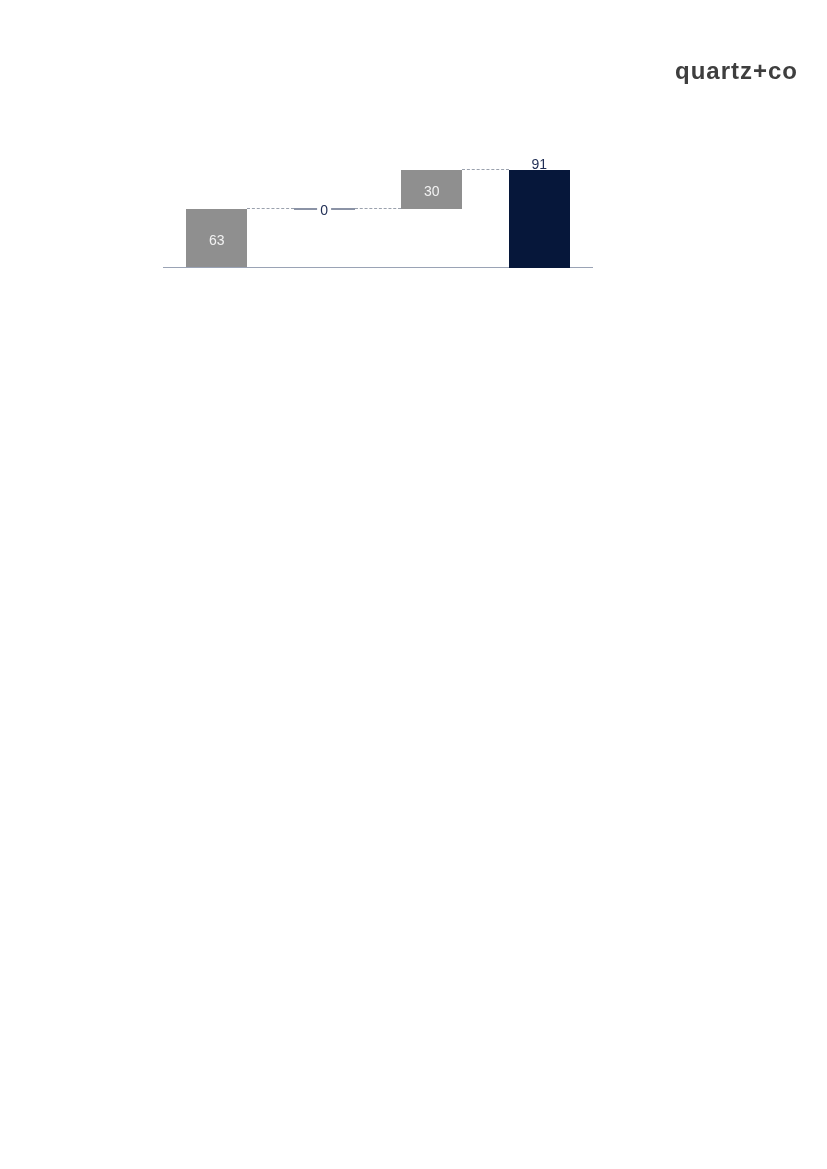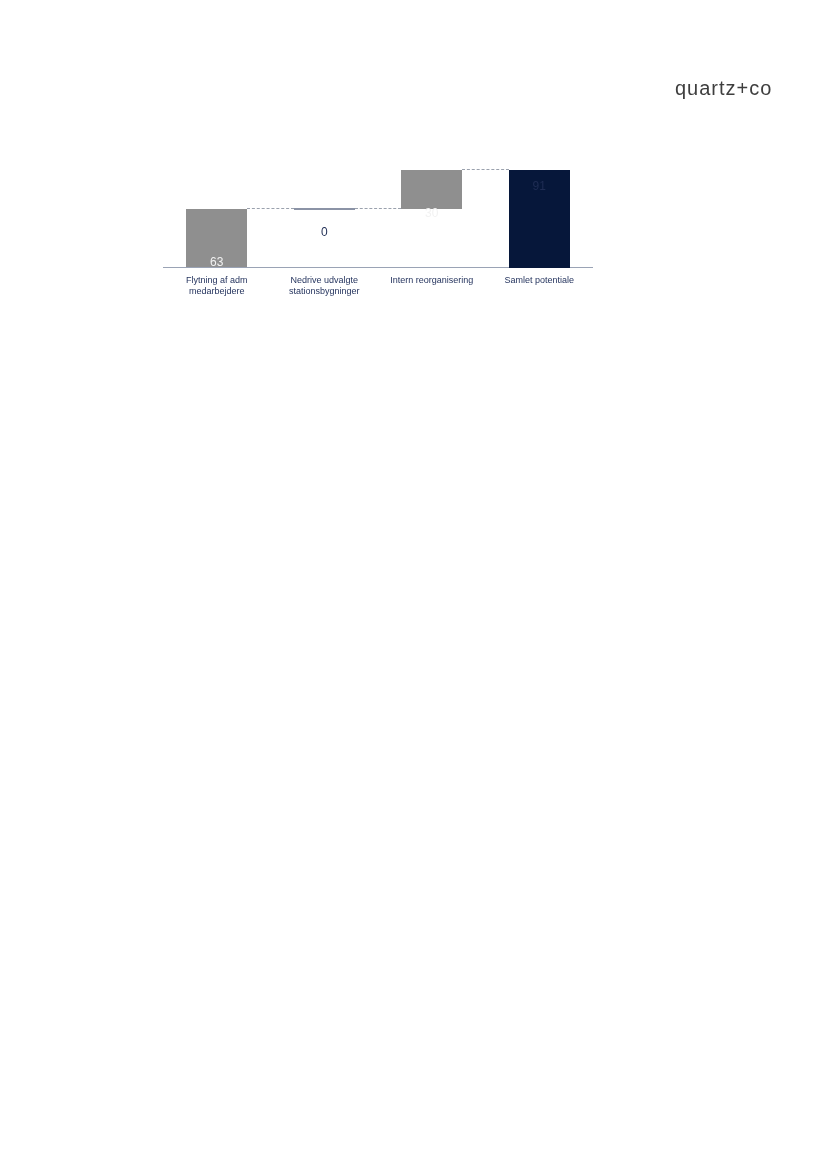--- a/index.html
+++ b/index.html
@@ -5,37 +5,37 @@
   * { margin:0; padding:0; box-sizing:border-box; }
   html,body { background:#ffffff; }
   body {
     font-family: "Liberation Sans", sans-serif;
     width:827px; height:1169px; position:relative; overflow:hidden;
   }
   .page { position:absolute; left:0; top:0; width:827px; height:1169px; background:var(--c-page,#fff); }
 
   .logo {
     position:absolute; left:675px; top:57px;
-    font-size:20px; font-weight:400; letter-spacing:1px;
-    color:var(--c-logo,#3e3e3e); white-space:nowrap;margin-top:20px;
+    font-size:24px; font-weight:700; letter-spacing:1px;
+    color:var(--c-logo,#3e3e3e); white-space:nowrap;
   }
 
   .chart { position:absolute; left:163px; top:145px; width:430px; height:160px; }
   .chart-plot { position:absolute; left:0; top:0; width:430px; height:123px; }
   .axis { position:absolute; left:0; top:122px; width:430px; height:1px; background:var(--c-axis,#9aa3b5); }
 
   .wbar { position:absolute; }
   .wbar.step  { background:var(--c-step,#8f8f8f); }
   .wbar.total { background:var(--c-total,#06173a); }
 
   .zero-line { position:absolute; height:2px; background:var(--c-zeroline,#8b93a6); }
 
   .connector { position:absolute; height:0; border-top:1px dashed var(--c-conn,#9aa1ad); }
 
-  .val-label { position:absolute; font-size:12px; text-align:center; transform:translateX(-50%); white-space:nowrap;margin-top:23px; }
+  .val-label { position:absolute; font-size:14px; text-align:center; transform:translateX(-50%); white-space:nowrap; }
   .val-inside  { color:var(--c-vin,#f2f2f2); }
   .val-outside { color:var(--c-vout,#1f2d54); }
   .val-online  { color:var(--c-vout,#1f2d54); background:#ffffff; padding:0 3px; }
 
   .xlabels { position:absolute; left:0; top:130px; width:430px; height:30px; }
   .cat-label {
     position:absolute; width:104px; transform:translateX(-50%);
     text-align:center; font-size:9px; line-height:11px;
     color:var(--c-cat,#26355f);
   }
@@ -54,20 +54,14 @@
         <div class="connector" style="left: 84.25px; top: 62.5714px; width: 46.5px;"></div>
         <div class="zero-line" style="left: 130.75px; top: 62.5714px; width: 61px;"></div>
         <div class="val-label val-online" style="left: 161.25px; top: 56.5714px;">0</div>
         <div class="connector" style="left: 191.75px; top: 62.5714px; width: 46.5px;"></div>
         <div class="wbar step" style="left: 238.25px; top: 25px; width: 61px; height: 38.5714px;"></div>
         <div class="val-label val-inside" style="left: 268.75px; top: 38.2857px;">30</div>
         <div class="connector" style="left: 299.25px; top: 24px; width: 46.5px;"></div>
         <div class="wbar total" style="left: 345.75px; top: 25px; width: 61px; height: 97.5px;"></div>
         <div class="val-label val-outside" style="left: 376.25px; top: 11px;">91</div>
       </div>
-    <div class="xlabels" id="chart-xlabels">
-        <div class="cat-label" style="left: 53.75px; top: 0px;">Flytning af adm medarbejdere</div>
-        <div class="cat-label" style="left: 161.25px; top: 0px;">Nedrive udvalgte stationsbygninger</div>
-        <div class="cat-label" style="left: 268.75px; top: 0px;">Intern reorganisering</div>
-        <div class="cat-label" style="left: 376.25px; top: 0px;">Samlet potentiale</div>
-      </div>
   </div>
 </div>
 
 </body></html>

